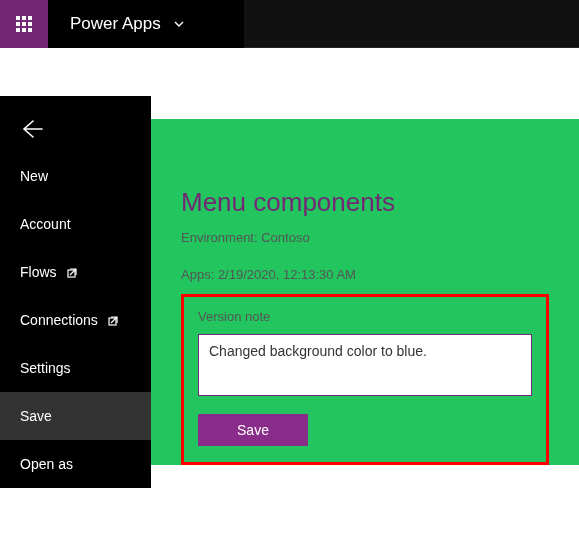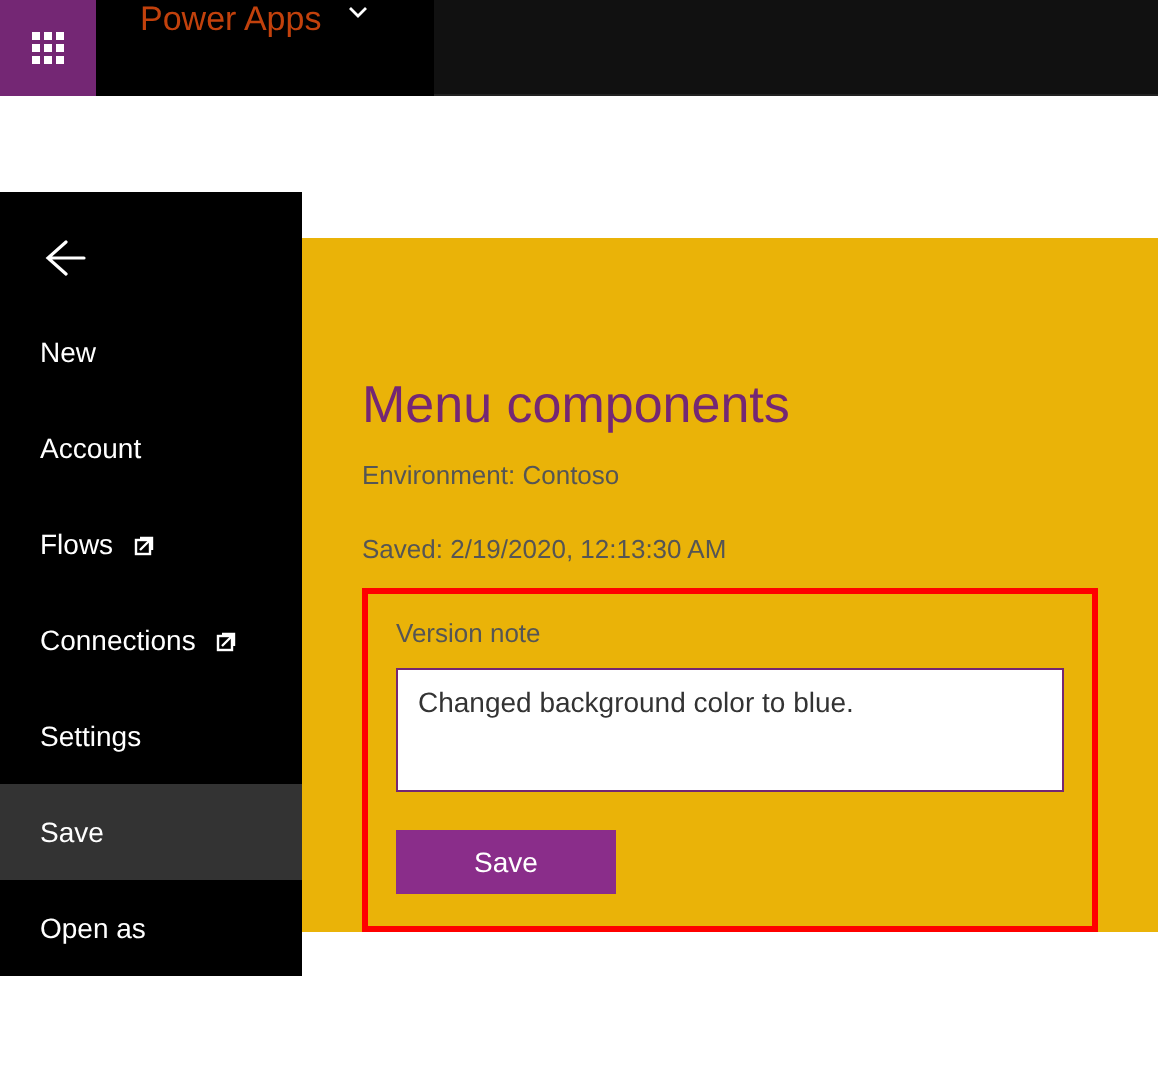--- a/index.html
+++ b/index.html
@@ -26,26 +26,26 @@
   .waffle-grid {
     display: grid;
     grid-template-columns: repeat(3, 4px);
     grid-template-rows: repeat(3, 4px);
     gap: 2px;
   }
   .waffle-grid span { background: #fff; width: 4px; height: 4px; }
   .app-name-cell {
     background: #000;
     display: flex;
-    align-items: flex-start;
+    align-items: center;
     padding: 0 20px 0 22px;
-    color: #c2410c;
+    color: #ffffff;
     font-size: 17px;
     font-weight: 400;
-    width: 169px;
+    width: 196px;
     cursor: pointer;
   }
   .app-name-cell svg { margin-left: 12px; }
   .topbar-rest {
     flex: 1;
     background: #111;
     border-bottom: 1px solid #222;
   }
   .body {
     display: flex;
@@ -75,21 +75,21 @@
     font-size: 14px;
     color: #fff;
     cursor: pointer;
   }
   .nav-item .ext-icon { margin-left: 10px; display: inline-flex; }
   .nav-item.active {
     background: #333333;
   }
   .main {
     flex: 1;
-    background: #eab308;
+    background: #22c55e;
     padding: 30px 30px 0 30px;
     position: relative;
   }
   .page-title {
     color: #742774;
     font-size: 26px;
     font-weight: 400;
     margin-bottom: 12px;
     margin-top: 38px;
   }
@@ -202,21 +202,21 @@
     </div>
   </div>
 
   <div class="main">
     <h1 class="page-title">Menu components</h1>
     <div class="env-line">
       <span>Environment:</span>
       <span>Contoso</span>
     </div>
     <div class="saved-line">
-      <span>Saved:</span>
+      <span>Apps:</span>
       <span>2/19/2020, 12:13:30 AM</span>
     </div>
 
     <div class="highlight-box">
       <div class="field-label">Version note</div>
       <textarea class="version-textarea" style="">Changed background color to blue.</textarea>
       <button class="save-btn">Save</button>
     </div>
   </div>
 

